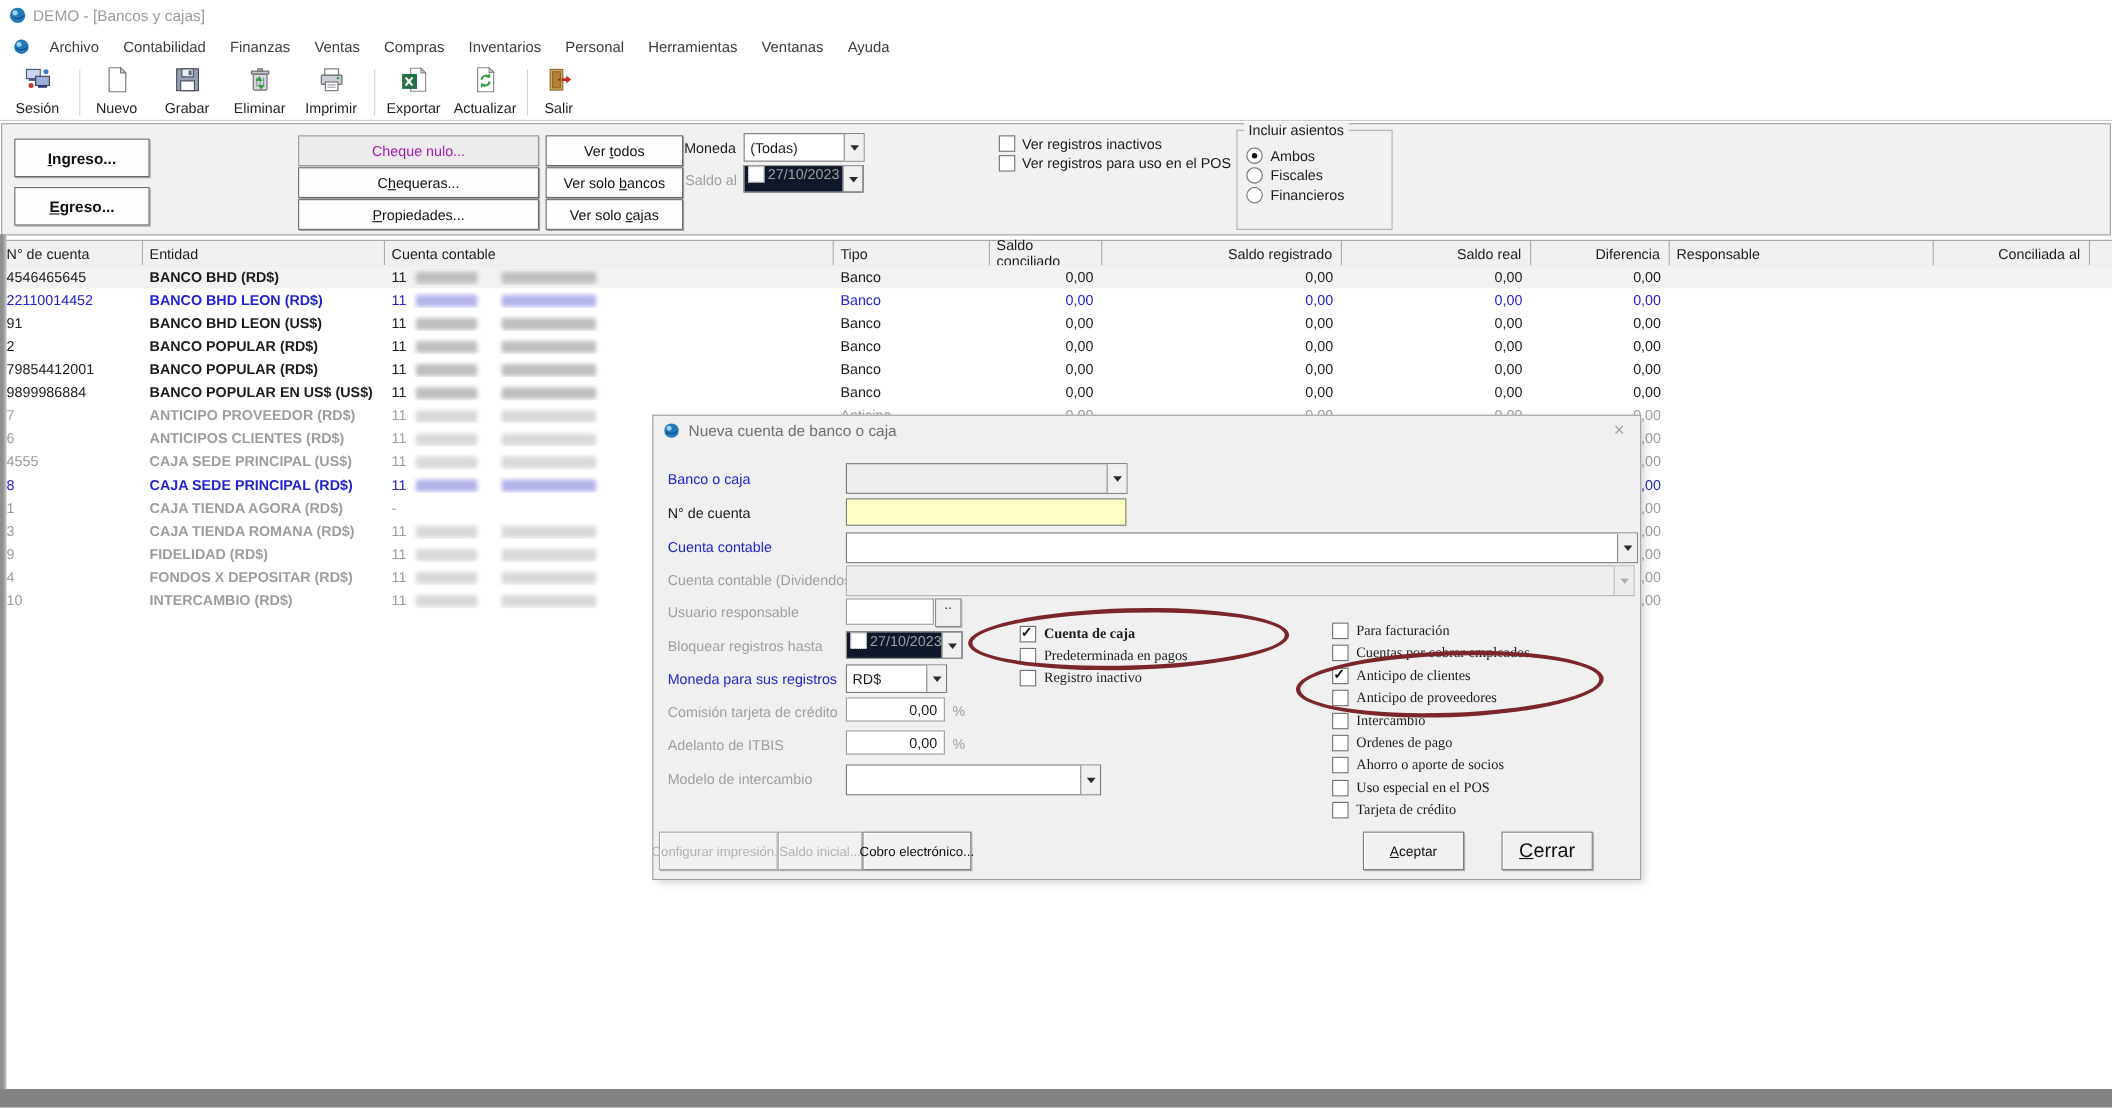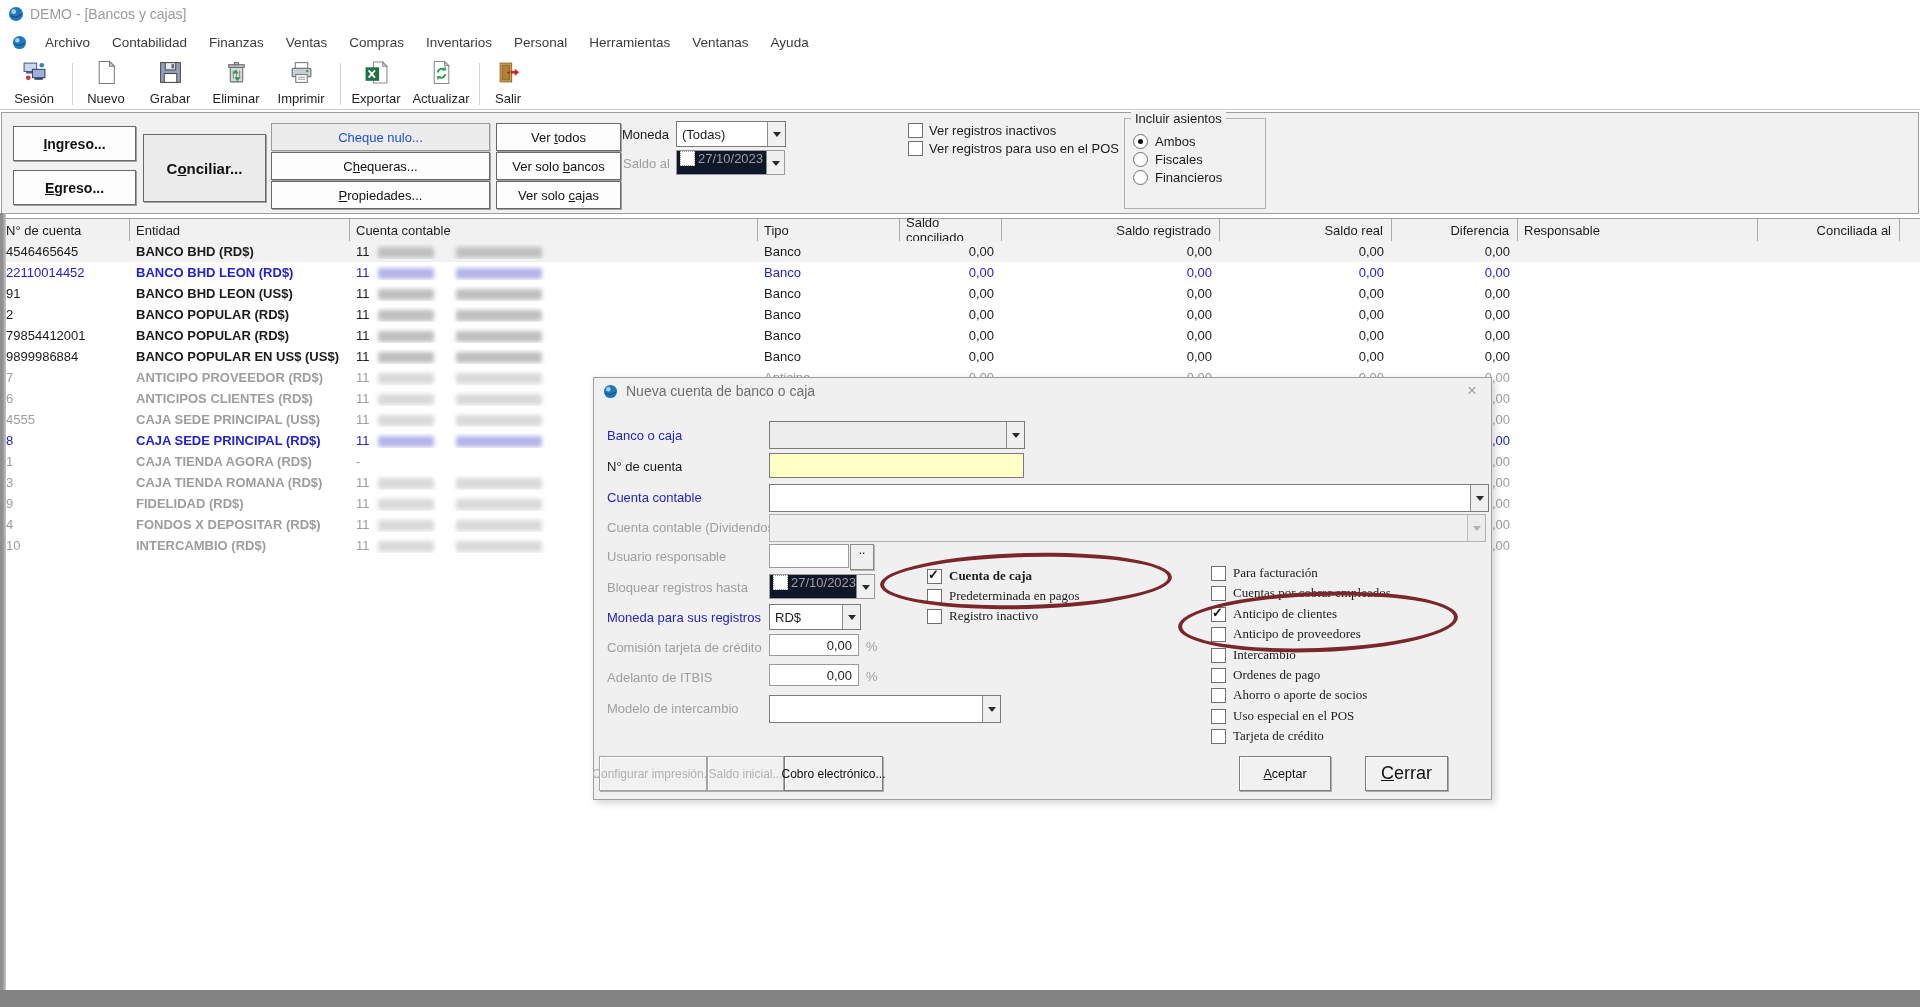--- a/index.html
+++ b/index.html
@@ -16,21 +16,21 @@
   .tbtn{position:absolute;top:3px;height:46px;display:flex;flex-direction:column;align-items:center;justify-content:space-between;}
   .tbtn svg{width:25px;height:25px;}
   .tlabel{font-size:13px;color:#1f1f1f;}
   .tsep{position:absolute;top:6px;width:1px;height:42px;background:#d4d4d4;}
 
   
   .panel{left:1px;top:112px;width:1916px;height:100px;background:#f1f1f1;border:1px solid #9e9e9e;}
   .wbtn{position:absolute;background:#fdfdfd;border:1px solid #696969;box-shadow:1px 1px 0 rgba(60,60,60,.45);
     display:flex;align-items:center;justify-content:center;font-size:13px;color:#111;}
   .wbtn.gray{background:#ececec;}
-  .wbtn.disabled{color:#1d4ed8;background:#ececec;box-shadow:1px 1px 0 rgba(120,120,120,.3);border-color:#9a9a9a;align-items:center;}
+  .wbtn.disabled{color:#a21caf;background:#ececec;box-shadow:1px 1px 0 rgba(120,120,120,.3);border-color:#9a9a9a;align-items:center;}
   .wbtn.bold{font-weight:700;}
   .biglbl{font-size:15px;font-weight:700;}
   .plabel{position:absolute;font-size:13px;color:#1b1b1b;}
   .plabel.gray{color:#9e9e9e;}
 
   .combo{position:absolute;background:#fff;border:1px solid #7a7a7a;display:flex;align-items:center;height:24px;}
   .combo .combo-val{flex:1;padding-left:5px;font-size:13px;white-space:nowrap;overflow:hidden;}
   .dd{width:17px;align-self:stretch;border-left:1px solid #8a8a8a;background:#f0f0f0;display:flex;align-items:center;justify-content:center;}
   .tri{width:0;height:0;border:4px solid transparent;border-top:5px solid #2a2a2a;margin-top:5px;}
   .combo.disabled{background:#efefef;border-color:#b2b2b2;}
@@ -220,23 +220,20 @@
   </div>
 </div>
 
 <div class="abs panel">
   <div class="wbtn bold" style="left:11px;top:13px;width:121px;height:33px;font-size:14px">
       <span><u>I</u>ngreso...</span>
     </div>
   <div class="wbtn bold" style="left:11px;top:57px;width:121px;height:33px;font-size:14px">
       <span><u>E</u>greso...</span>
     </div>
-  <div class="wbtn gray biglbl" style="left:141px;top:21px;width:121px;height:66px">
-      <span>C<u>o</u>nciliar...</span>
-    </div>
 
   <div class="wbtn disabled" style="left:269px;top:10px;width:217px;height:26px">
       <span>Cheque nulo...</span>
     </div>
   <div class="wbtn" style="left:269px;top:39px;width:217px;height:26px">
       <span>C<u>h</u>equeras...</span>
     </div>
   <div class="wbtn" style="left:269px;top:68px;width:217px;height:26px">
       <span><u>P</u>ropiedades...</span>
     </div>

